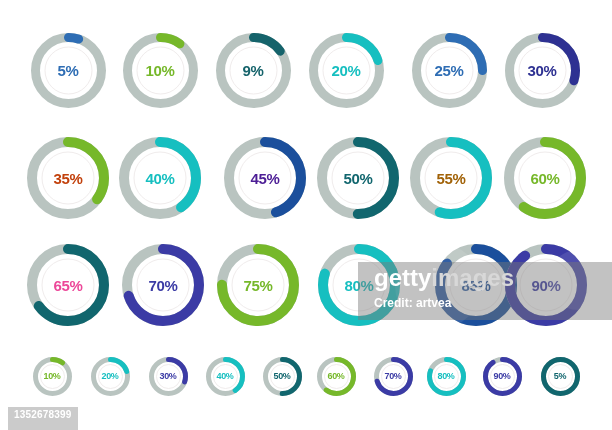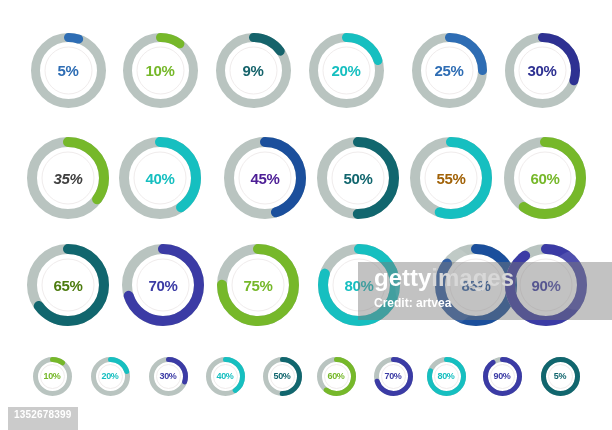--- a/index.html
+++ b/index.html
@@ -106,21 +106,21 @@
           <circle cx="39.5" cy="39.5" r="33" fill="none" stroke="#2e3192" stroke-width="9" stroke-linecap="round" stroke-dasharray="62.2035345410779 146.14158059584844" transform="rotate(-90 39.5 39.5)"></circle>
         </svg>
         <div class="label" style="color: rgb(46, 49, 146);">30%</div>
       </div>
       <div class="ring row-big" style="left: 25px; top: 135px; width: 86px; height: 86px;">
         <svg width="86" height="86" viewBox="0 0 86 86">
           <circle cx="43" cy="43" r="36" fill="none" stroke="#b9c4c0" stroke-width="10"></circle>
           <circle cx="43" cy="43" r="26" fill="none" stroke="#f0ecec" stroke-width="1"></circle>
           <circle cx="43" cy="43" r="36" fill="none" stroke="#76b82a" stroke-width="10" stroke-linecap="round" stroke-dasharray="79.16813487046278 148.02653618800232" transform="rotate(-90 43 43)"></circle>
         </svg>
-        <div class="label" style="color: #404040; font-style: italic;">35%</div>
+        <div class="label" style="color: #c2410c;">35%</div>
       </div>
       <div class="ring row-big" style="left: 117px; top: 135px; width: 86px; height: 86px;">
         <svg width="86" height="86" viewBox="0 0 86 86">
           <circle cx="43" cy="43" r="36" fill="none" stroke="#b9c4c0" stroke-width="10"></circle>
           <circle cx="43" cy="43" r="26" fill="none" stroke="#f0ecec" stroke-width="1"></circle>
           <circle cx="43" cy="43" r="36" fill="none" stroke="#16bfc0" stroke-width="10" stroke-linecap="round" stroke-dasharray="90.47786842338604 136.71680263507906" transform="rotate(-90 43 43)"></circle>
         </svg>
         <div class="label" style="color: rgb(22, 191, 192);">40%</div>
       </div>
       <div class="ring row-big" style="left: 222px; top: 135px; width: 86px; height: 86px;">
@@ -154,21 +154,21 @@
           <circle cx="43" cy="43" r="36" fill="none" stroke="#76b82a" stroke-width="10" stroke-linecap="round" stroke-dasharray="135.71680263507906 91.47786842338604" transform="rotate(-90 43 43)"></circle>
         </svg>
         <div class="label" style="color: rgb(118, 184, 42);">60%</div>
       </div>
       <div class="ring row-big" style="left: 25px; top: 242px; width: 86px; height: 86px;">
         <svg width="86" height="86" viewBox="0 0 86 86">
           <circle cx="43" cy="43" r="36" fill="none" stroke="#b9c4c0" stroke-width="10"></circle>
           <circle cx="43" cy="43" r="26" fill="none" stroke="#f0ecec" stroke-width="1"></circle>
           <circle cx="43" cy="43" r="36" fill="none" stroke="#11666e" stroke-width="10" stroke-linecap="round" stroke-dasharray="147.02653618800232 80.16813487046278" transform="rotate(-90 43 43)"></circle>
         </svg>
-        <div class="label" style="color: #4d7c0f;">65%</div>
+        <div class="label" style="color: #ec4899;">65%</div>
       </div>
       <div class="ring row-big" style="left: 120px; top: 242px; width: 86px; height: 86px;">
         <svg width="86" height="86" viewBox="0 0 86 86">
           <circle cx="43" cy="43" r="36" fill="none" stroke="#b9c4c0" stroke-width="10"></circle>
           <circle cx="43" cy="43" r="26" fill="none" stroke="#f0ecec" stroke-width="1"></circle>
           <circle cx="43" cy="43" r="36" fill="none" stroke="#3b3ba5" stroke-width="10" stroke-linecap="round" stroke-dasharray="158.33626974092556 68.85840131753955" transform="rotate(-90 43 43)"></circle>
         </svg>
         <div class="label" style="color: rgb(59, 59, 165);">70%</div>
       </div>
       <div class="ring row-big" style="left: 215px; top: 242px; width: 86px; height: 86px;">

